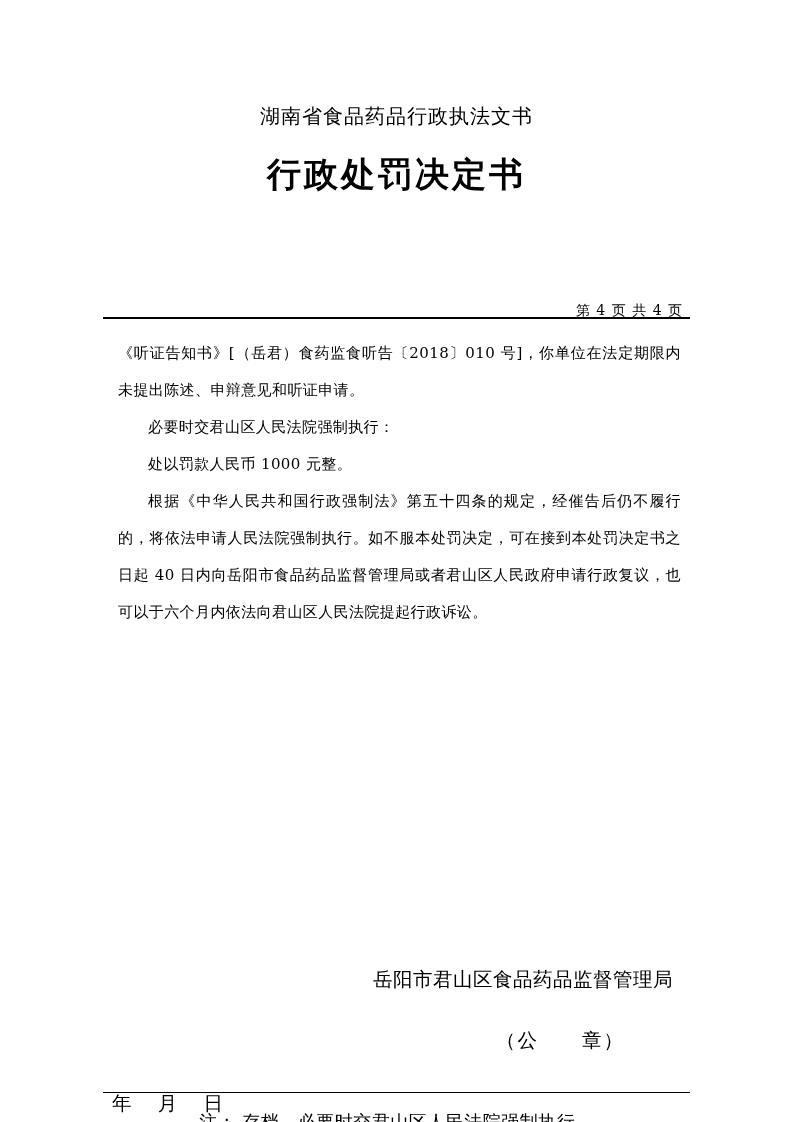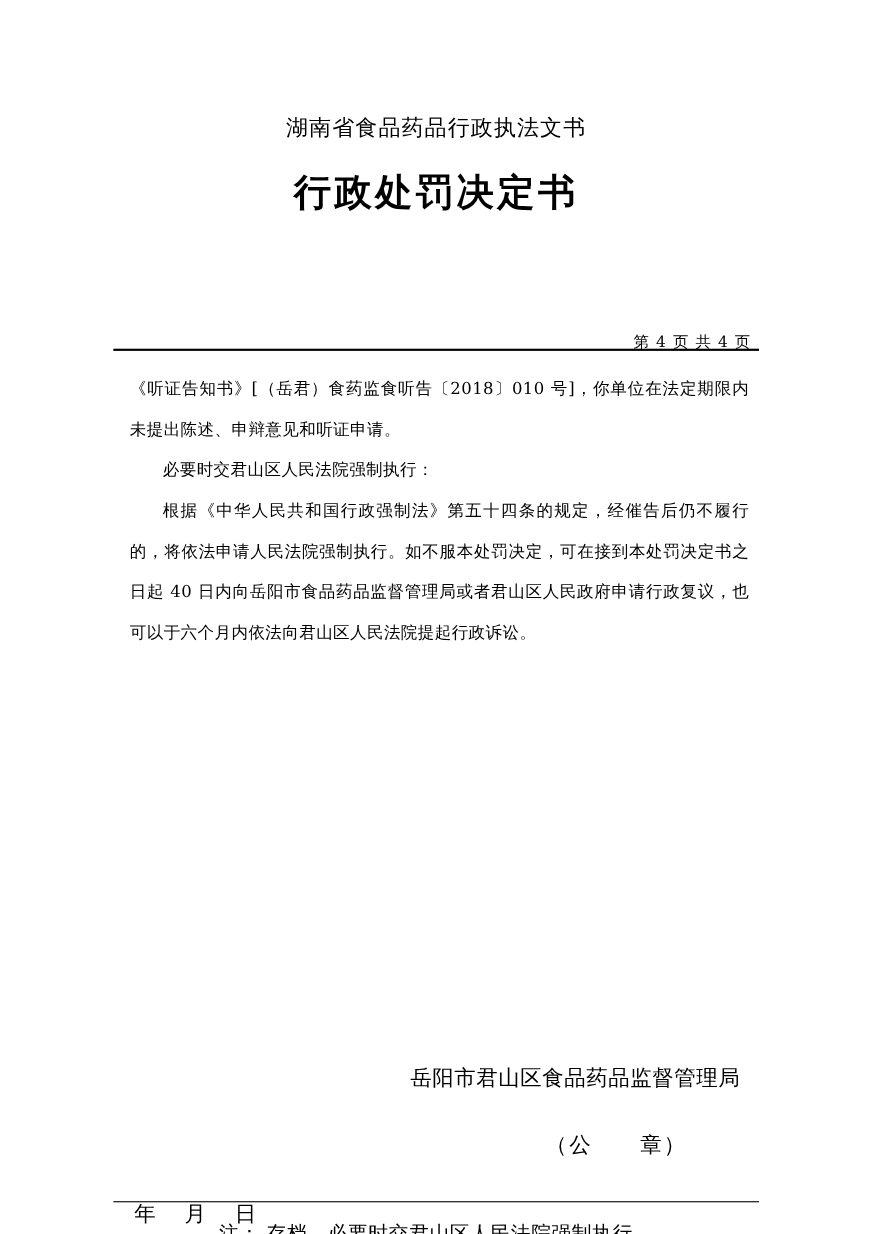--- a/index.html
+++ b/index.html
@@ -62,21 +62,21 @@
     text-align: justify;
     text-justify: inter-ideograph;
     letter-spacing: 0.4px;
     margin: 0;
   }
   .indent {
     text-indent: 2em;
   }
   .sig-block {
     position: absolute;
-    left: 122px;
+    left: 112px;
     right: 112px;
     top: 858px;
     font-size: 19.5px;
     line-height: 37px;
   }
   .sig-line {
     text-align: right;
     padding-right: 8px;
     letter-spacing: 0.5px;
   }
@@ -123,20 +123,21 @@
 
   <div class="doc-title">行政处罚决定书</div>
 
   <div class="page-no">第 4 页  共 4 页</div>
 
   <div class="rule-top"></div>
 
   <div class="body-area">
     <p class="para">《听证告知书》[（岳君）食药监食听告〔2018〕010 号]，你单位在法定期限内未提出陈述、申辩意见和听证申请。</p>
     <p class="para indent">必要时交君山区人民法院强制执行：</p>
+    <p class="para indent">处以罚款人民币 1000 元整。</p>
     <p class="para indent">根据《中华人民共和国行政强制法》第五十四条的规定，经催告后仍不履行的，将依法申请人民法院强制执行。如不服本处罚决定，可在接到本处罚决定书之日起 40 日内向岳阳市食品药品监督管理局或者君山区人民政府申请行政复议，也可以于六个月内依法向君山区人民法院提起行政诉讼。</p>
   </div>
 
   <div class="sig-block">
     <div class="sig-line">岳阳市君山区食品药品监督管理局</div>
     <div class="seal-line">（公　　章）</div>
     <div class="date-line">年  月  日</div>
   </div>
 
   <div class="rule-bottom"></div>

